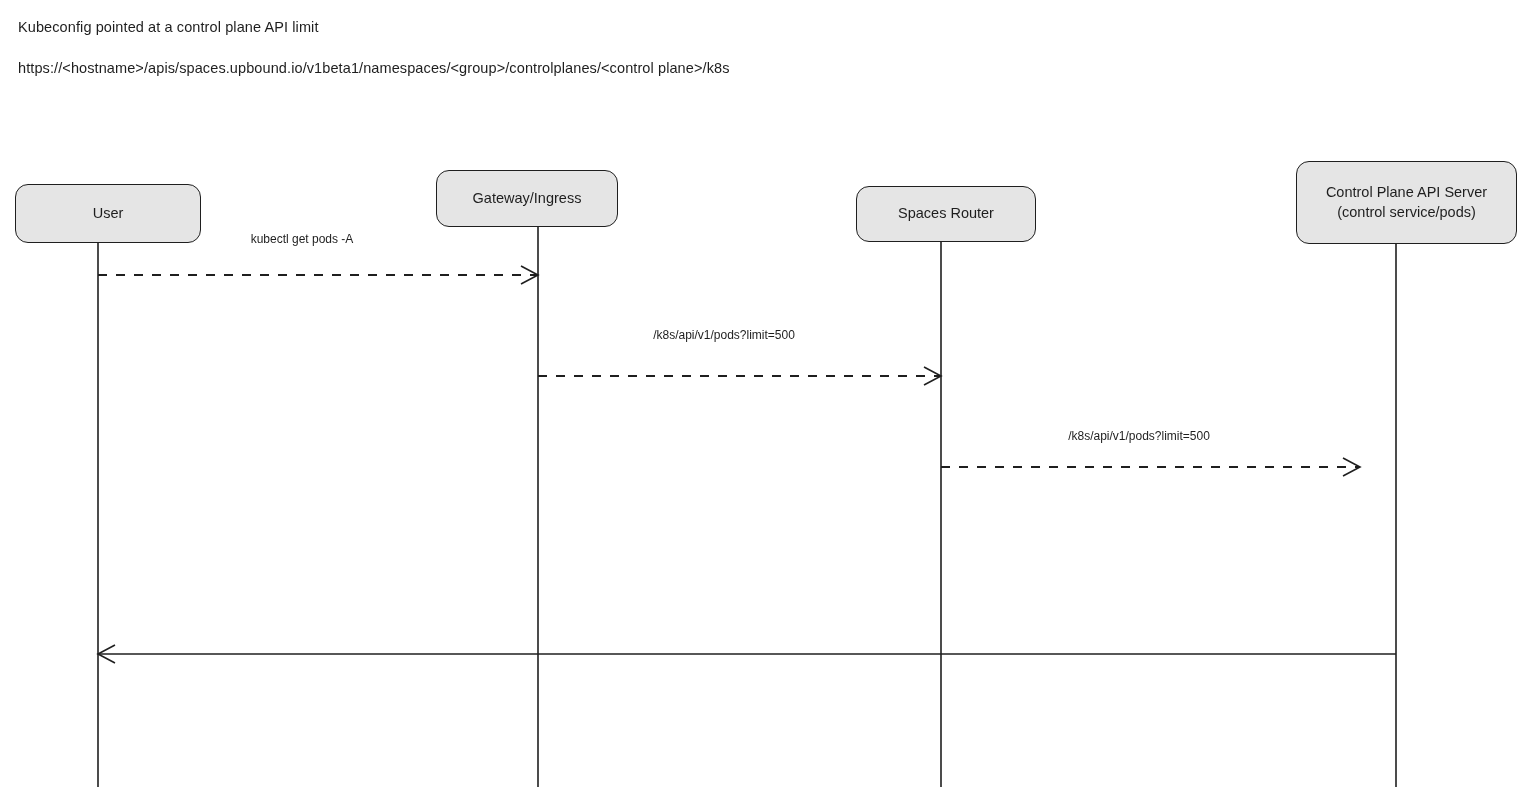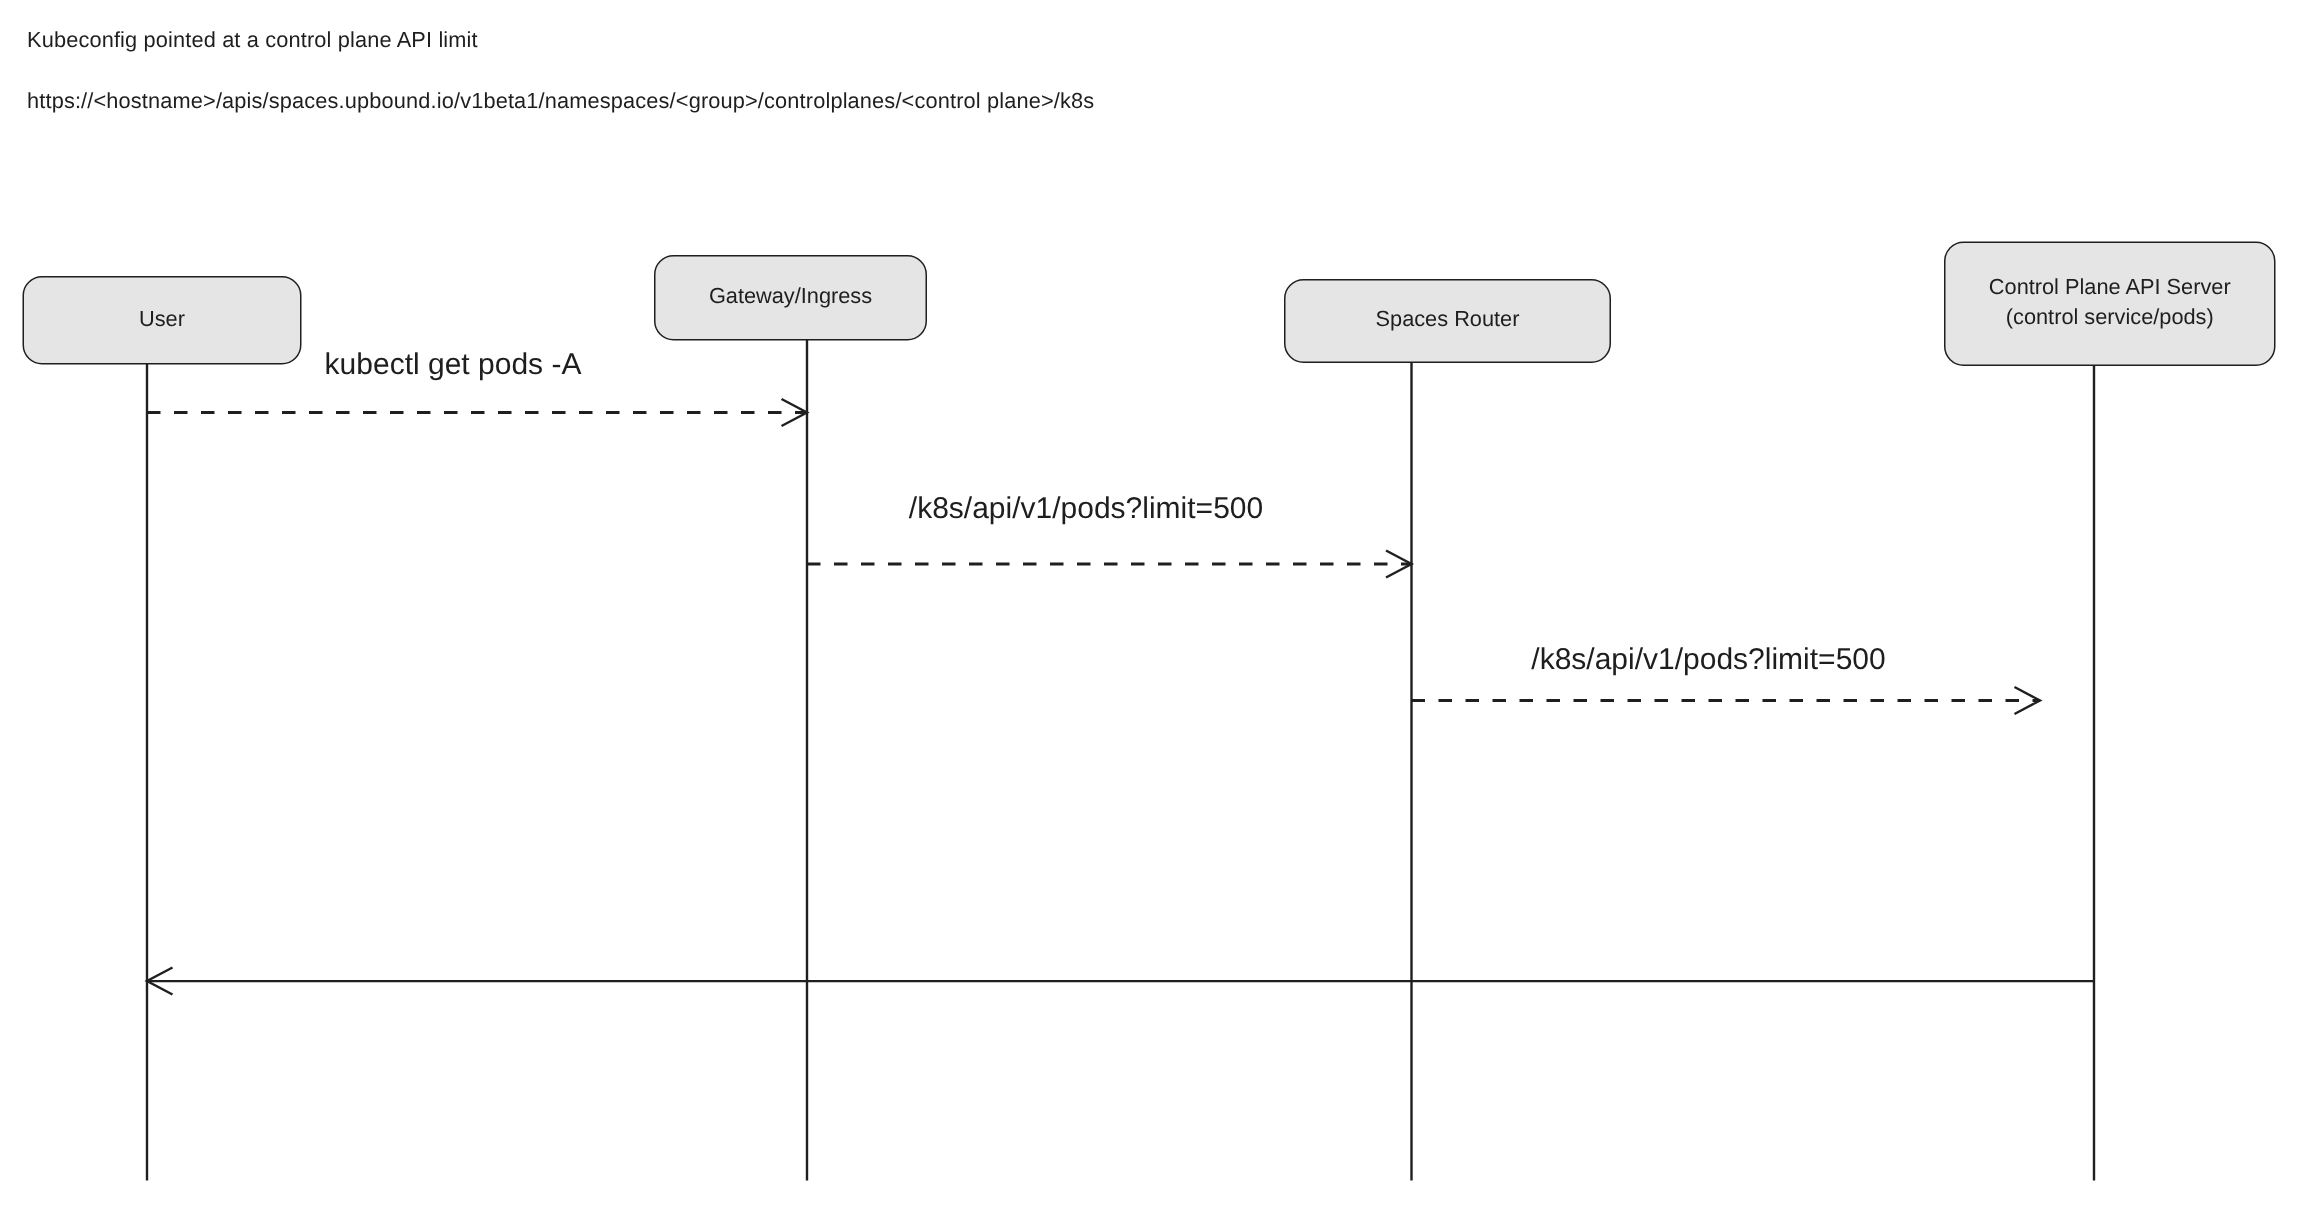--- a/index.html
+++ b/index.html
@@ -45,21 +45,21 @@
     font-size: 14.5px;
     line-height: 1.35;
     color: #1e1e1e;
     z-index: 3;
     margin-top: 48px;
   }
   .p-label { display: block; }
 
   .msg-label {
     position: absolute;
-    font-size: 20px;
+    font-size: 12px;
     color: #1e1e1e;
     white-space: nowrap;
     transform: translateX(-50%);
     z-index: 4;
   }
 </style>
 </head>
 <body>
 
 <svg id="canvas" viewBox="0 0 1532 803" xmlns="http://www.w3.org/2000/svg">
@@ -93,21 +93,21 @@
     <div class="participant" style="left: 15px; top: 136px; width: 186px; height: 59px;">
       <div>
         <span class="p-label">User</span>
       </div>
     </div>
     <div class="participant" style="left: 436px; top: 122px; width: 182px; height: 57px;">
       <div>
         <span class="p-label">Gateway/Ingress</span>
       </div>
     </div>
-    <div class="participant" style="left: 856px; top: 138px; width: 218px; height: 56px;">
+    <div class="participant" style="left: 856px; top: 138px; width: 180px; height: 56px;">
       <div>
         <span class="p-label">Spaces Router</span>
       </div>
     </div>
     <div class="participant" style="left: 1296px; top: 113px; width: 221px; height: 83px;">
       <div>
         <span class="p-label">Control Plane API Server</span>
         <span class="p-label">(control service/pods)</span>
       </div>
     </div>

